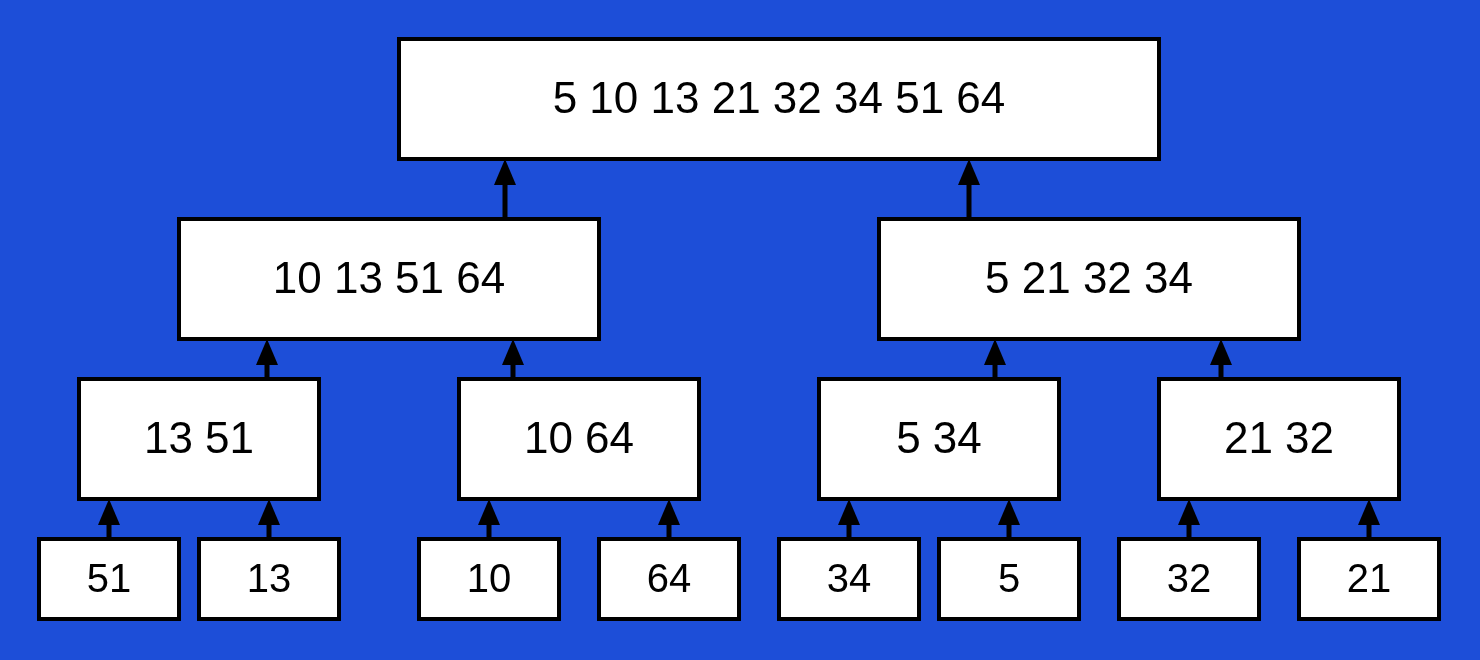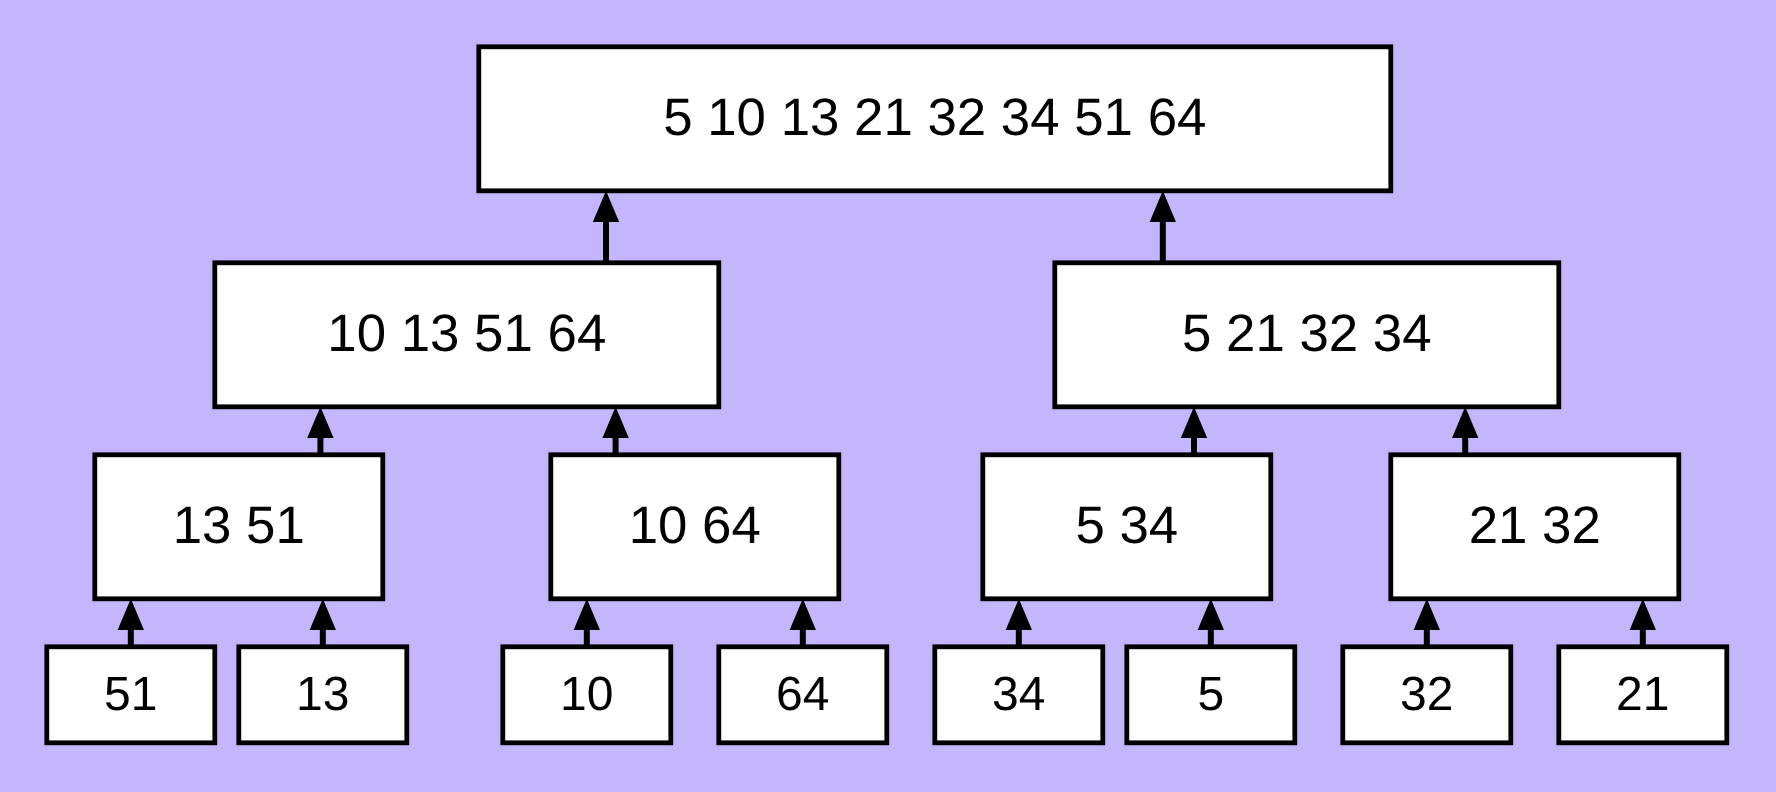--- a/index.html
+++ b/index.html
@@ -10,21 +10,21 @@
   body {
     width: 1480px;
     height: 660px;
     font-family: "Liberation Sans", sans-serif;
     overflow: hidden;
   }
   #diagram-root {
     position: relative;
     width: 1480px;
     height: 660px;
-    background: #c4b5fd;
+    background: #1d4ed8;
   }
   svg#merge-tree {
     display: block;
     width: 1480px;
     height: 660px;
   }
   .node-box {
     fill: #ffffff;
     stroke: #000000;
     stroke-width: 4;

